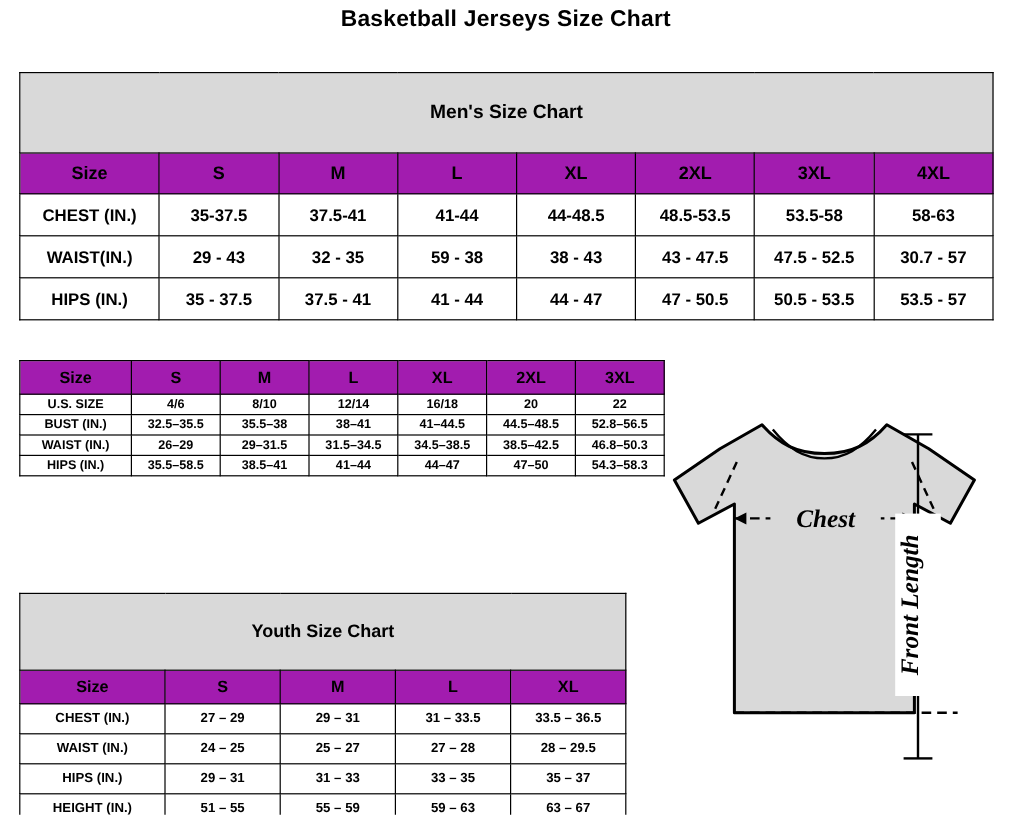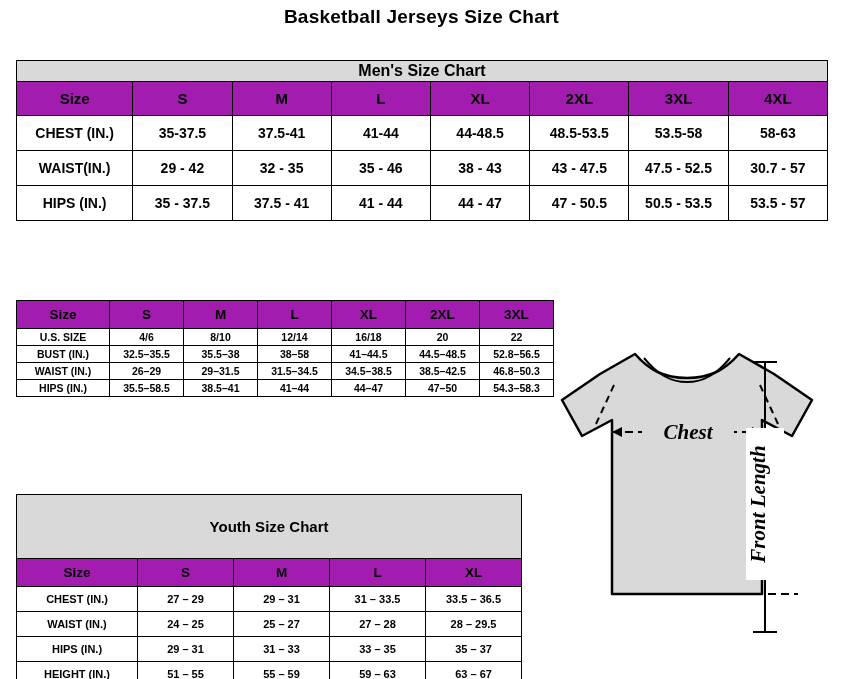--- a/index.html
+++ b/index.html
@@ -34,21 +34,21 @@
     border: 1px solid #000;
     text-align: center;
     vertical-align: middle;
     font-weight: bold;
     background: #fff;
   }
   .chart-title td {
     background: #d9d9d9;
     font-size: 16px;
     font-weight: bold;
-    padding: 1px 0;
+    padding: 24px 0;
   }
   .hdr td {
     background: #a21caf;
     font-weight: bold;
   }
 
   
   #mens-chart {
     position: absolute;
     top: 60px;
@@ -129,23 +129,23 @@
       <td>35-37.5</td>
       <td>37.5-41</td>
       <td>41-44</td>
       <td>44-48.5</td>
       <td>48.5-53.5</td>
       <td>53.5-58</td>
       <td>58-63</td>
     </tr>
     <tr class="body">
       <td class="rowlab">WAIST(IN.)</td>
-      <td>29 - 42</td>
+      <td>29 - 43</td>
       <td>32 - 35</td>
-      <td>35 - 46</td>
+      <td>59 - 38</td>
       <td>38 - 43</td>
       <td>43 - 47.5</td>
       <td>47.5 - 52.5</td>
       <td>30.7 - 57</td>
     </tr>
     <tr class="body">
       <td class="rowlab">HIPS (IN.)</td>
       <td>35 - 37.5</td>
       <td>37.5 - 41</td>
       <td>41 - 44</td>
@@ -183,21 +183,21 @@
       <td>8/10</td>
       <td>12/14</td>
       <td>16/18</td>
       <td>20</td>
       <td>22</td>
     </tr>
     <tr class="body">
       <td class="rowlab">BUST  (IN.)</td>
       <td>32.5–35.5</td>
       <td>35.5–38</td>
-      <td>38–58</td>
+      <td>38–41</td>
       <td>41–44.5</td>
       <td>44.5–48.5</td>
       <td>52.8–56.5</td>
     </tr>
     <tr class="body">
       <td class="rowlab">WAIST  (IN.)</td>
       <td>26–29</td>
       <td>29–31.5</td>
       <td>31.5–34.5</td>
       <td>34.5–38.5</td>

